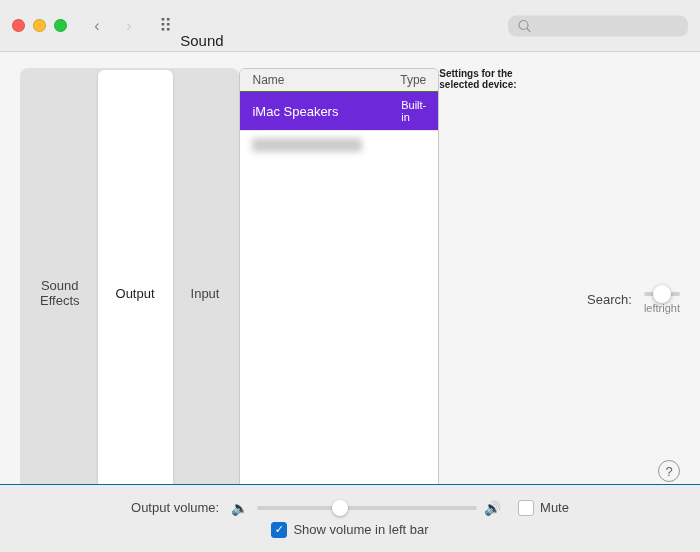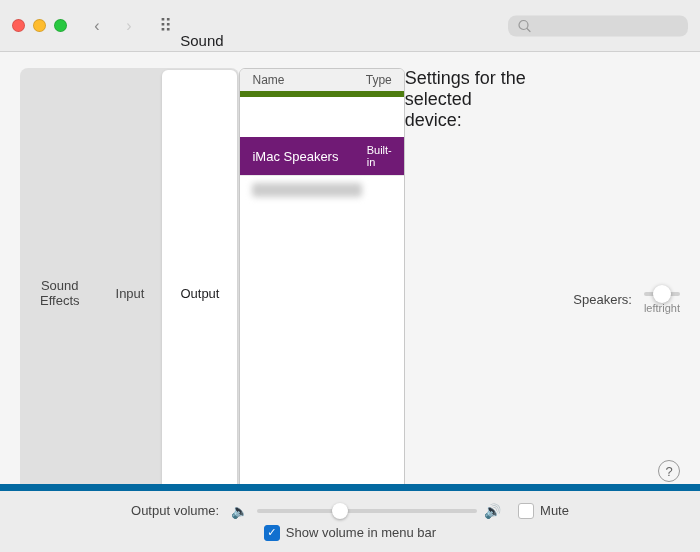--- a/index.html
+++ b/index.html
@@ -155,56 +155,56 @@
       border: 1px solid #c8c8c8;
       border-radius: 6px;
       background: white;
       overflow: hidden;
       margin-bottom: 18px;
     }
 
     .table-header {
       display: flex;
       background: #f0f0f0;
-      border-bottom: 6px solid #4d7c0f;
+      border-bottom: 1px solid #4d7c0f;
       padding: 4px 12px;
     }
 
     .col-name { width: 270px; font-size: 12px; color: #555; }
     .col-type { flex: 1; font-size: 12px; color: #555; }
 
     .table-row {
       display: flex;
       padding: 7px 12px;
       border-bottom: 1px solid #e8e8e8;
       align-items: center;
       cursor: pointer;
     }
 
     .table-row:last-child { border-bottom: none; }
-    .table-row.selected { background: #701a75; margin-top: 40px; }
+    .table-row.selected { background: #6d28d9; }
     .table-row.selected .row-name,
     .table-row.selected .row-type { color: white; }
 
     .row-name { width: 270px; font-size: 13px; }
     .row-type { flex: 1; font-size: 11px; color: #444; }
 
     .blurred-text {
       display: inline-block;
       width: 110px;
       height: 14px;
       background: #ccc;
       border-radius: 3px;
       filter: blur(3px);
     }
 
     
     .settings-label {
-      font-size: 18px;
-      font-weight: 400;
+      font-size: 10px;
+      font-weight: 700;
       margin-bottom: 16px;
     }
 
     .balance-row {
       display: flex;
       align-items: center;
       margin-bottom: 6px;
     }
 
     .balance-label {
@@ -268,21 +268,21 @@
     }
 
     
     .bottom-bar {
       position: absolute;
       bottom: 0;
       left: 0;
       right: 0;
       height: 68px;
       background: #ececec;
-      border-top: 7px solid #0369a1;
+      border-top: 1px solid #0369a1;
       display: flex;
       flex-direction: column;
       align-items: center;
       justify-content: center;
       gap: 6px;
       padding: 0 20px;
     }
 
     .volume-row {
       display: flex;
@@ -395,22 +395,22 @@
       <line x1="9" y1="9" x2="12" y2="12" stroke="#999" stroke-width="1.2" stroke-linecap="round"></line>
     </svg>
   </div>
 </div>
 
 <div class="main-content" style="position:relative;">
 
   <div class="tabs-container">
     <div class="tabs">
       <button class="tab">Sound Effects</button>
+      <button class="tab active">Output</button>
       <button class="tab">Input</button>
-      <button class="tab active">Output</button>
     </div>
   </div>
 
 
   <div class="device-table">
     <div class="table-header">
       <span class="col-name">Name</span>
       <span class="col-type">Type</span>
     </div>
     <div class="table-body">
@@ -422,21 +422,21 @@
 
       <div class="table-row">
         <span class="row-name"><span class="blurred-text"></span></span>
       </div>
     </div>
   </div>
 
   <div class="settings-label">Settings for the selected device:</div>
 
   <div class="balance-row">
-    <span class="balance-label">Speakers:</span>
+    <span class="balance-label">Search:</span>
     <div class="slider-container">
       <div class="slider-track">
         <div class="slider-thumb" style="left: 50%;"></div>
       </div>
       <div class="slider-labels">
         <span>left</span>
         <span>right</span>
       </div>
     </div>
   </div>
@@ -456,15 +456,15 @@
     </div>
     <span class="vol-icon">🔊</span>
     <div class="checkbox-container" style="margin-left:8px;">
       <div class="checkbox"></div>
       <span class="mute-label">Mute</span>
     </div>
   </div>
 
   <div class="mute-row">
     <div class="checkbox checked">✓</div>
-    <span class="showvol-label">Show volume in menu bar</span>
+    <span class="showvol-label">Show volume in left bar</span>
   </div>
 </div>
 
 </body></html>

